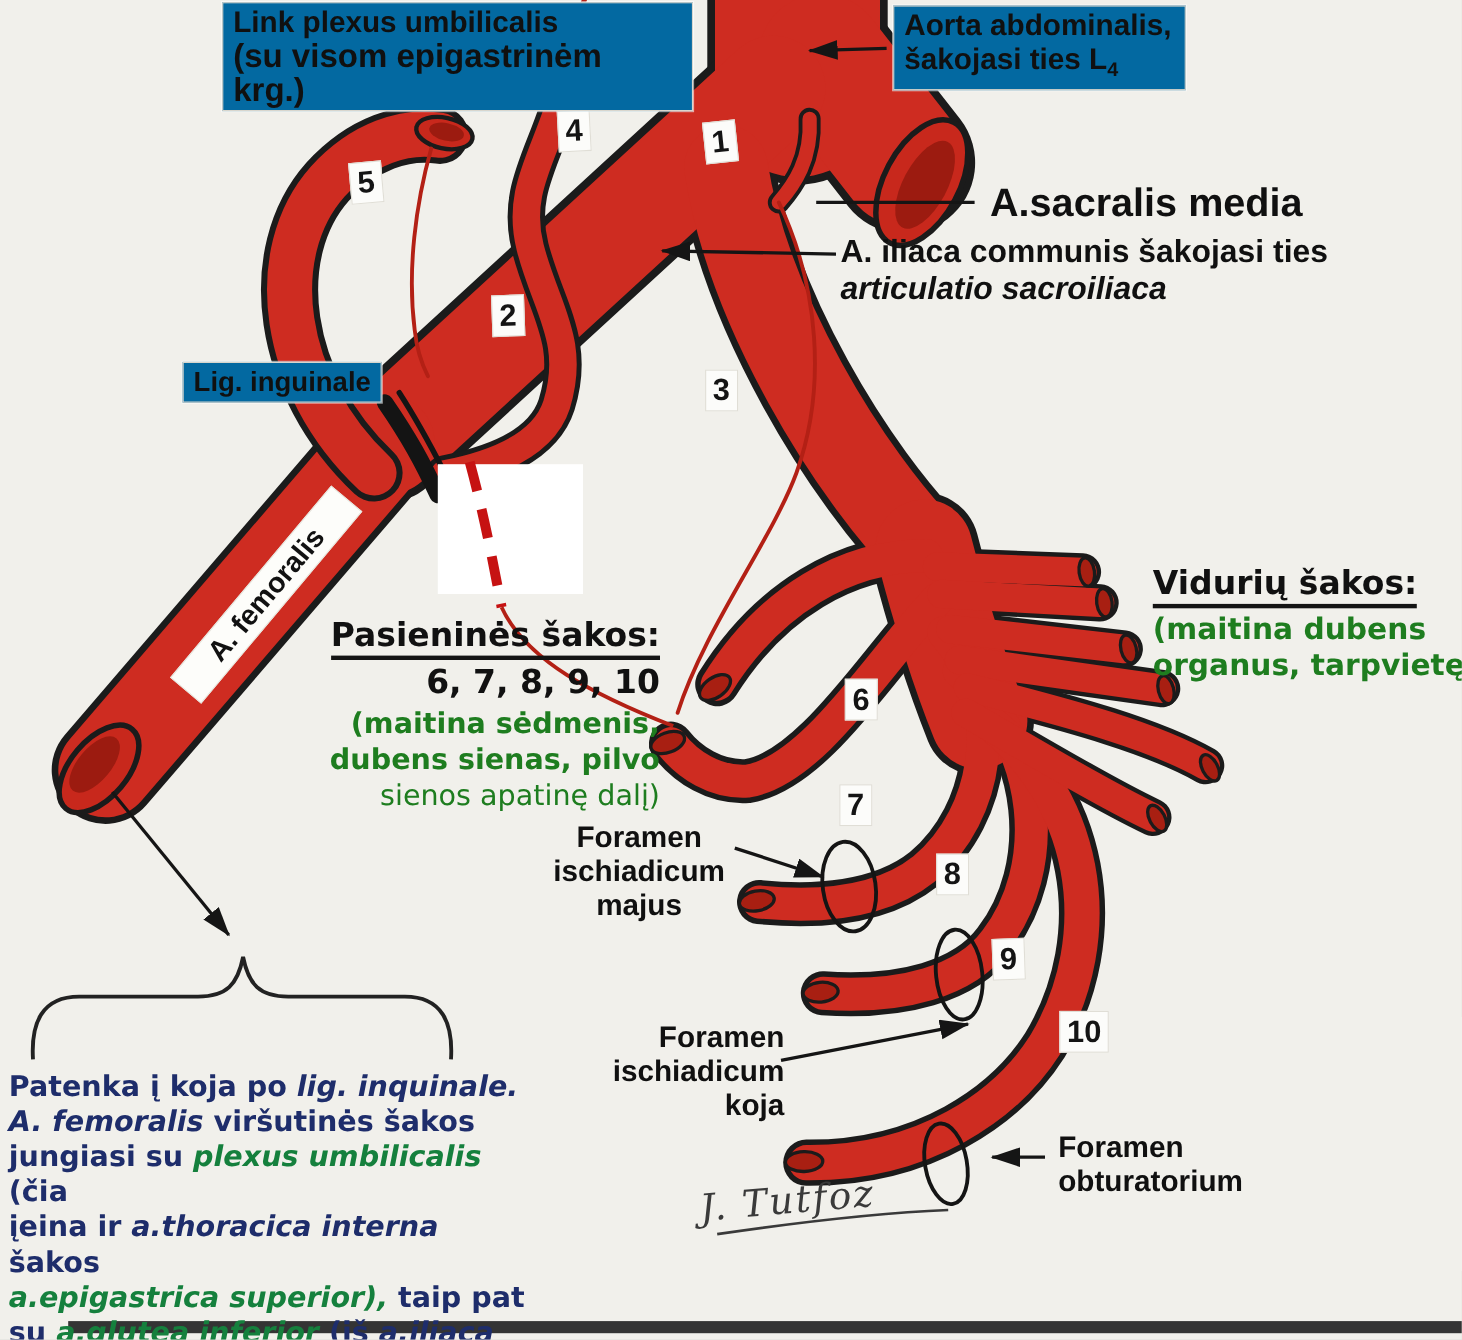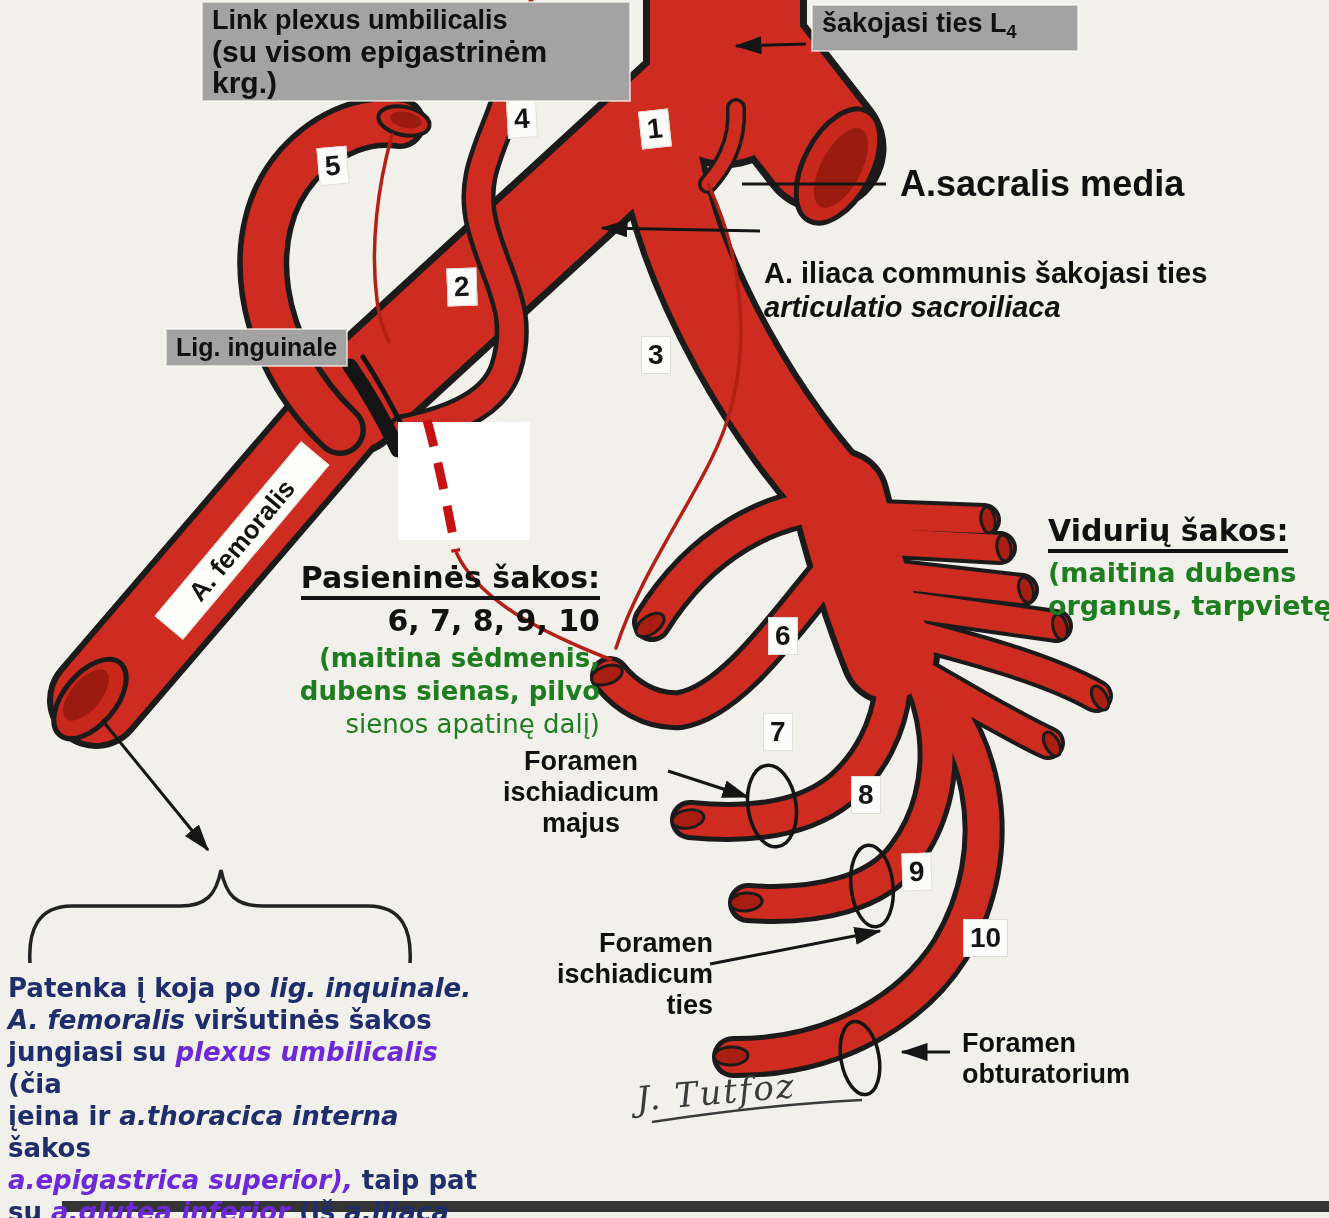--- a/index.html
+++ b/index.html
@@ -1,28 +1,28 @@
 <!DOCTYPE html>
 <html><head>
 <meta charset="utf-8">
 <style>
   html,body{margin:0;padding:0;background:#d9d8d4;}
   .page{position:relative;width:1329px;height:1218px;background:#f1f0eb;overflow:hidden;
         font-family:"Liberation Sans",sans-serif;color:#111;}
   .abs{position:absolute;}
   svg.draw{position:absolute;left:0;top:0;}
-  .wbox{background:#a3a3a3;border:1px solid #d9d6cd;padding:2px 9px;box-shadow:0 0 0 1px rgba(255,255,255,.6);}
+  .wbox{background:#0369a1;border:1px solid #d9d6cd;padding:2px 9px;box-shadow:0 0 0 1px rgba(255,255,255,.6);}
   .tag{position:absolute;background:#fcfcfa;border:1px solid #e0ded6;padding:0 6px;
        font-weight:bold;font-size:28px;line-height:36px;color:#141414;}
   .big-label{font-weight:bold;font-size:27px;line-height:31px;color:#101010;}
   .dseg{font-family:"DejaVu Sans",sans-serif;}
   .heading-underline{display:inline-block;border-bottom:4px solid #141414;padding-bottom:1px;}
   .green{color:#1e7d1f;}
   .navy{color:#1e2d6b;text-align:center;}
-  .redtxt{color:#6d28d9;}
+  .redtxt{color:#15803d;}
   .ital{font-style:italic;}
   .para{font-family:"DejaVu Sans",sans-serif;font-weight:bold;font-size:26px;line-height:32px;}
   .sig{font-family:"DejaVu Serif",serif;font-style:italic;font-size:34px;color:#3a3a3a;
        transform:rotate(-5deg);letter-spacing:2px;}
 </style>
 </head>
 <body>
 
 <div class="page">
 
@@ -154,26 +154,27 @@
   <div class="tag" style="left:851px;top:776px;">8</div>
   <div class="tag" style="left:902px;top:853px;transform:rotate(-2deg);">9</div>
   <div class="tag" style="left:963px;top:919px;">10</div>
 
   <div class="abs wbox" style="left:202px;top:2px;width:408px;">
     <div class="big-label">Link plexus umbilicalis</div>
     <div class="big-label" style="font-size:30px;">(su visom epigastrinėm krg.)</div>
   </div>
 
   <div class="abs wbox" style="left:812px;top:5px;width:246px;">
+    <div class="big-label">Aorta abdominalis,</div>
     <div class="big-label"><span>šakojasi ties L</span><sub style="font-size:18px;">4</sub></div>
   </div>
 
   <div class="abs big-label" style="left:900px;top:168px;font-size:36px;">A.sacralis media</div>
 
-  <div class="abs" style="left:764px;top:212px;width:566px;margin-top:44px;">
+  <div class="abs" style="left:764px;top:212px;width:566px;">
     <div class="big-label" style="font-size:29px;line-height:34px;">A. iliaca communis šakojasi ties</div>
     <div class="big-label ital" style="font-size:29px;line-height:34px;">articulatio sacroiliaca</div>
   </div>
 
   <div class="abs wbox big-label" style="left:166px;top:329px;font-size:25px;">Lig. inguinale</div>
 
   <div class="abs" style="left:128px;top:522px;width:214px;background:#fdfdfa;padding:2px 6px;text-align:center;
        transform:rotate(-50deg);font-weight:bold;font-size:26px;color:#111;border:1px solid #e6e4dc;">A. femoralis</div>
 
   <div class="abs dseg" style="left:250px;top:560px;width:350px;text-align:right;">
@@ -192,21 +193,21 @@
 
   <div class="abs" style="left:500px;top:746px;width:162px;text-align:center;">
     <div class="big-label">Foramen</div>
     <div class="big-label">ischiadicum</div>
     <div class="big-label">majus</div>
   </div>
 
   <div class="abs" style="left:545px;top:928px;width:168px;text-align:right;">
     <div class="big-label">Foramen</div>
     <div class="big-label">ischiadicum</div>
-    <div class="big-label">ties</div>
+    <div class="big-label">koja</div>
   </div>
 
   <div class="abs" style="left:962px;top:1028px;">
     <div class="big-label">Foramen</div>
     <div class="big-label">obturatorium</div>
   </div>
 
   <div class="abs para" style="left:8px;top:972px;width:480px;">
     <div><span class="navy">Patenka į koja po </span><span class="navy ital">lig. inquinale.</span></div>
     <div><span class="navy ital">A. femoralis</span><span class="navy"> viršutinės šakos</span></div>

